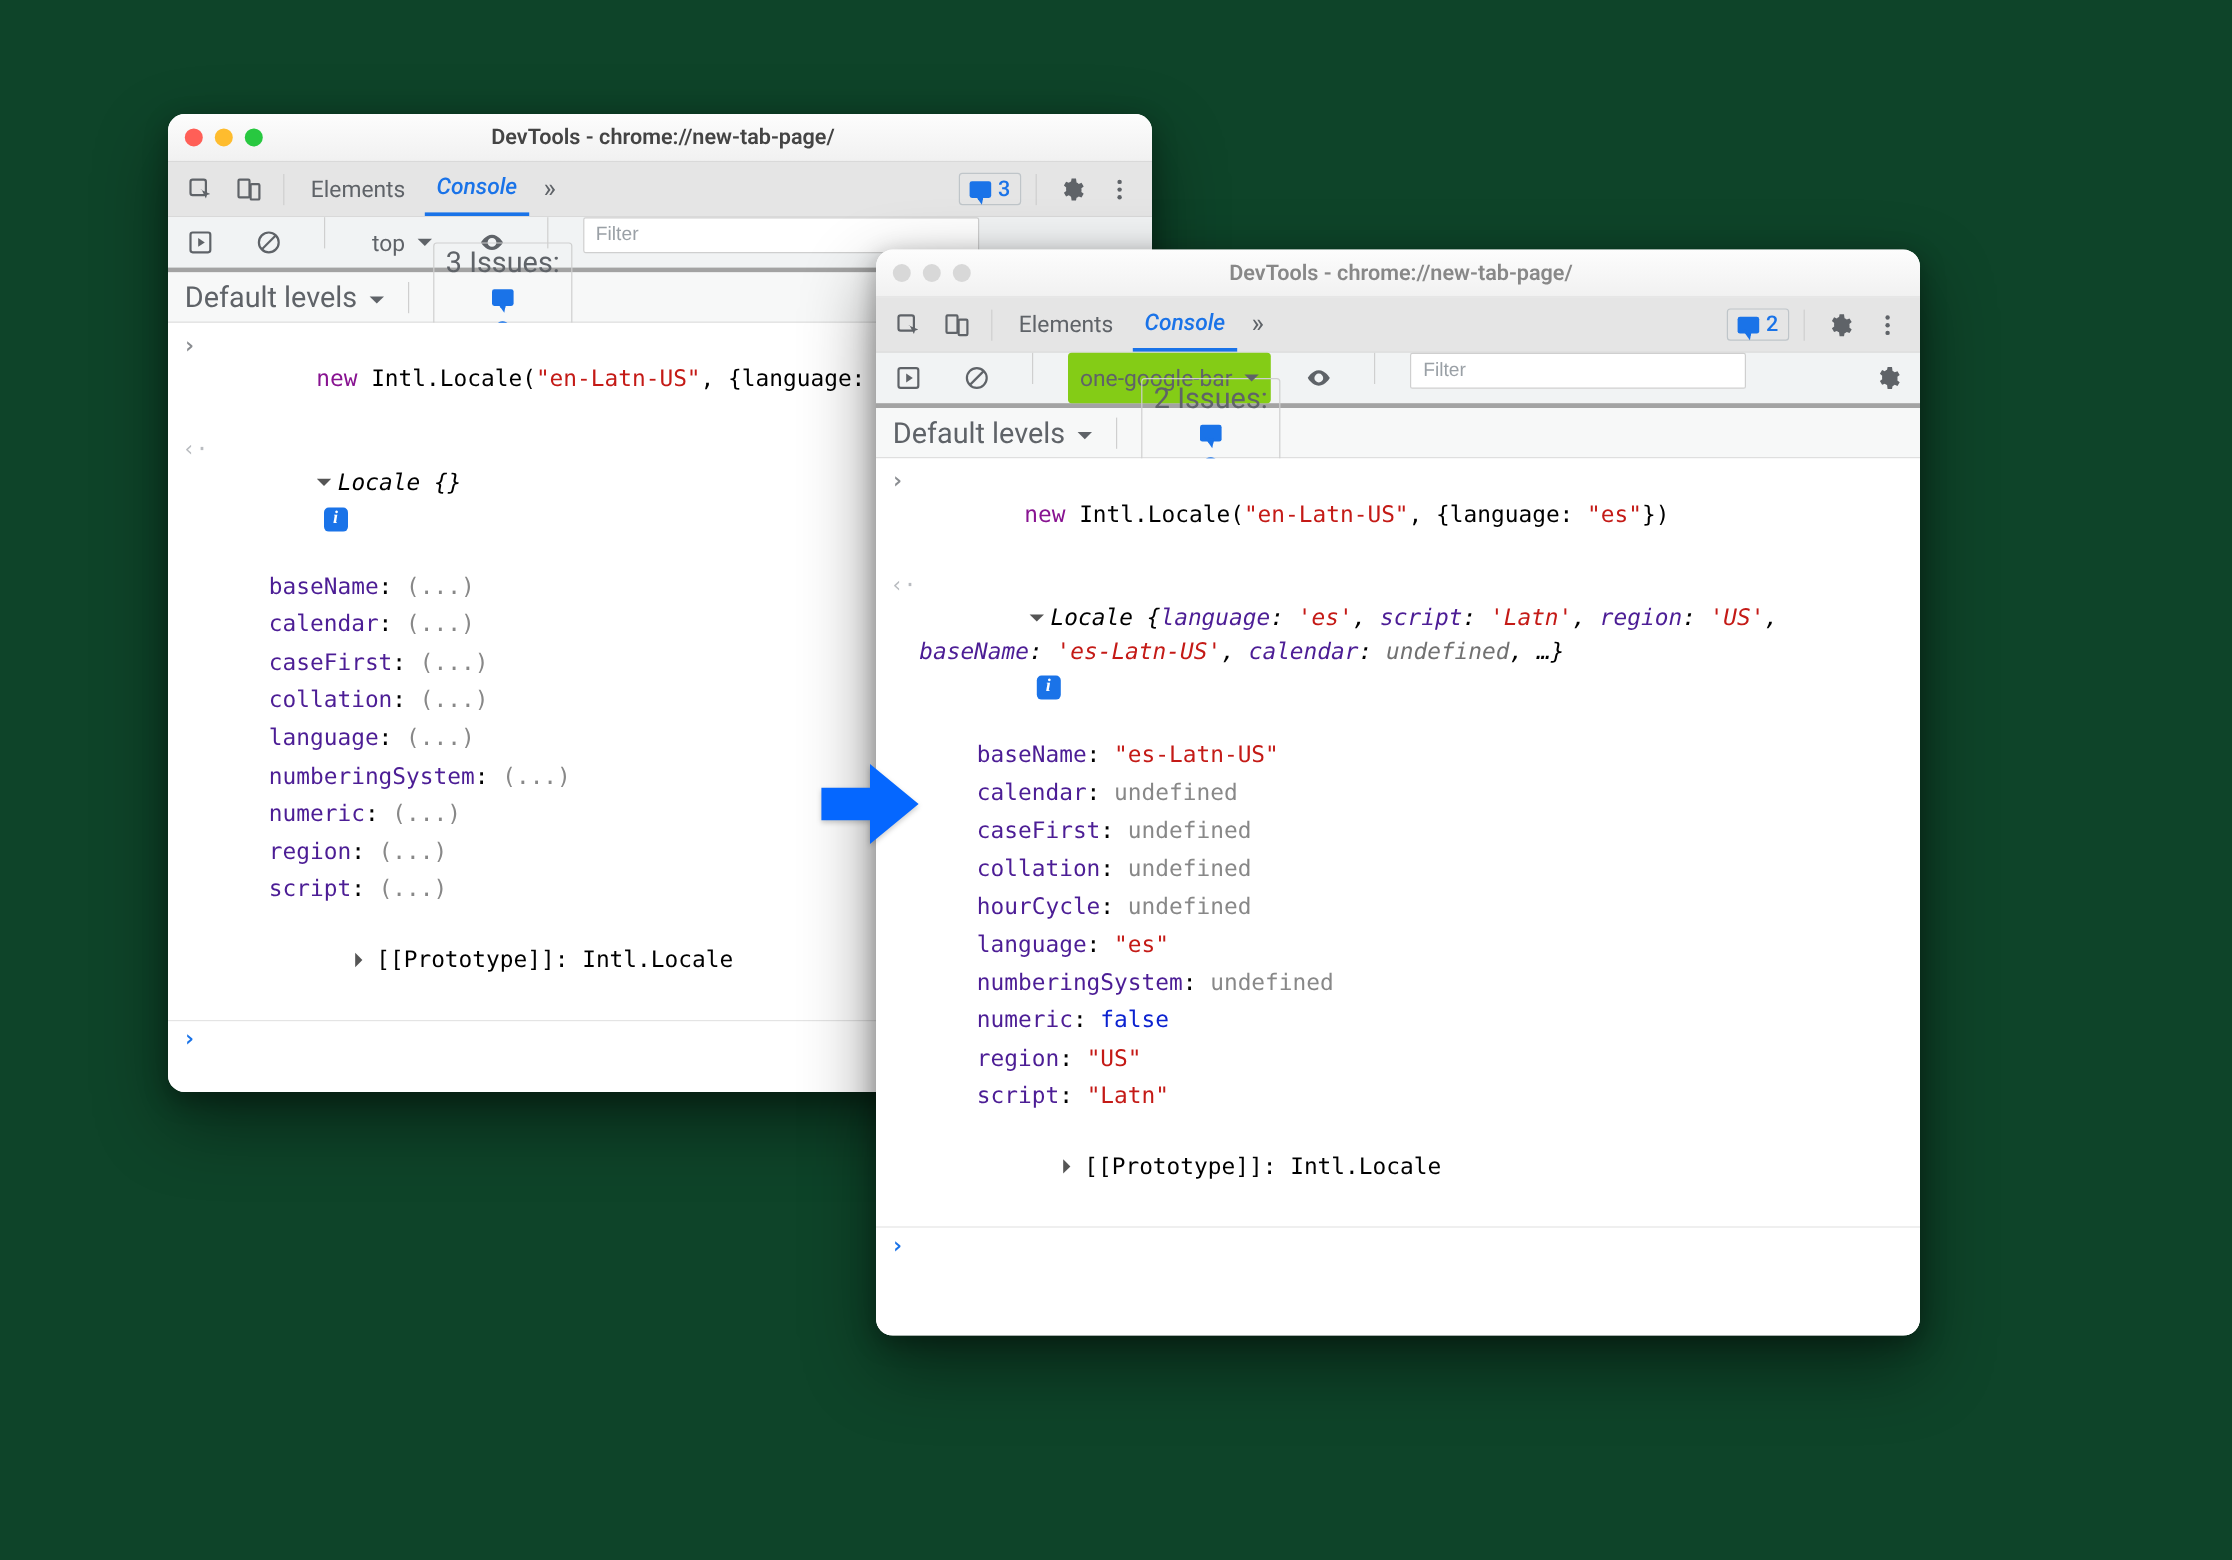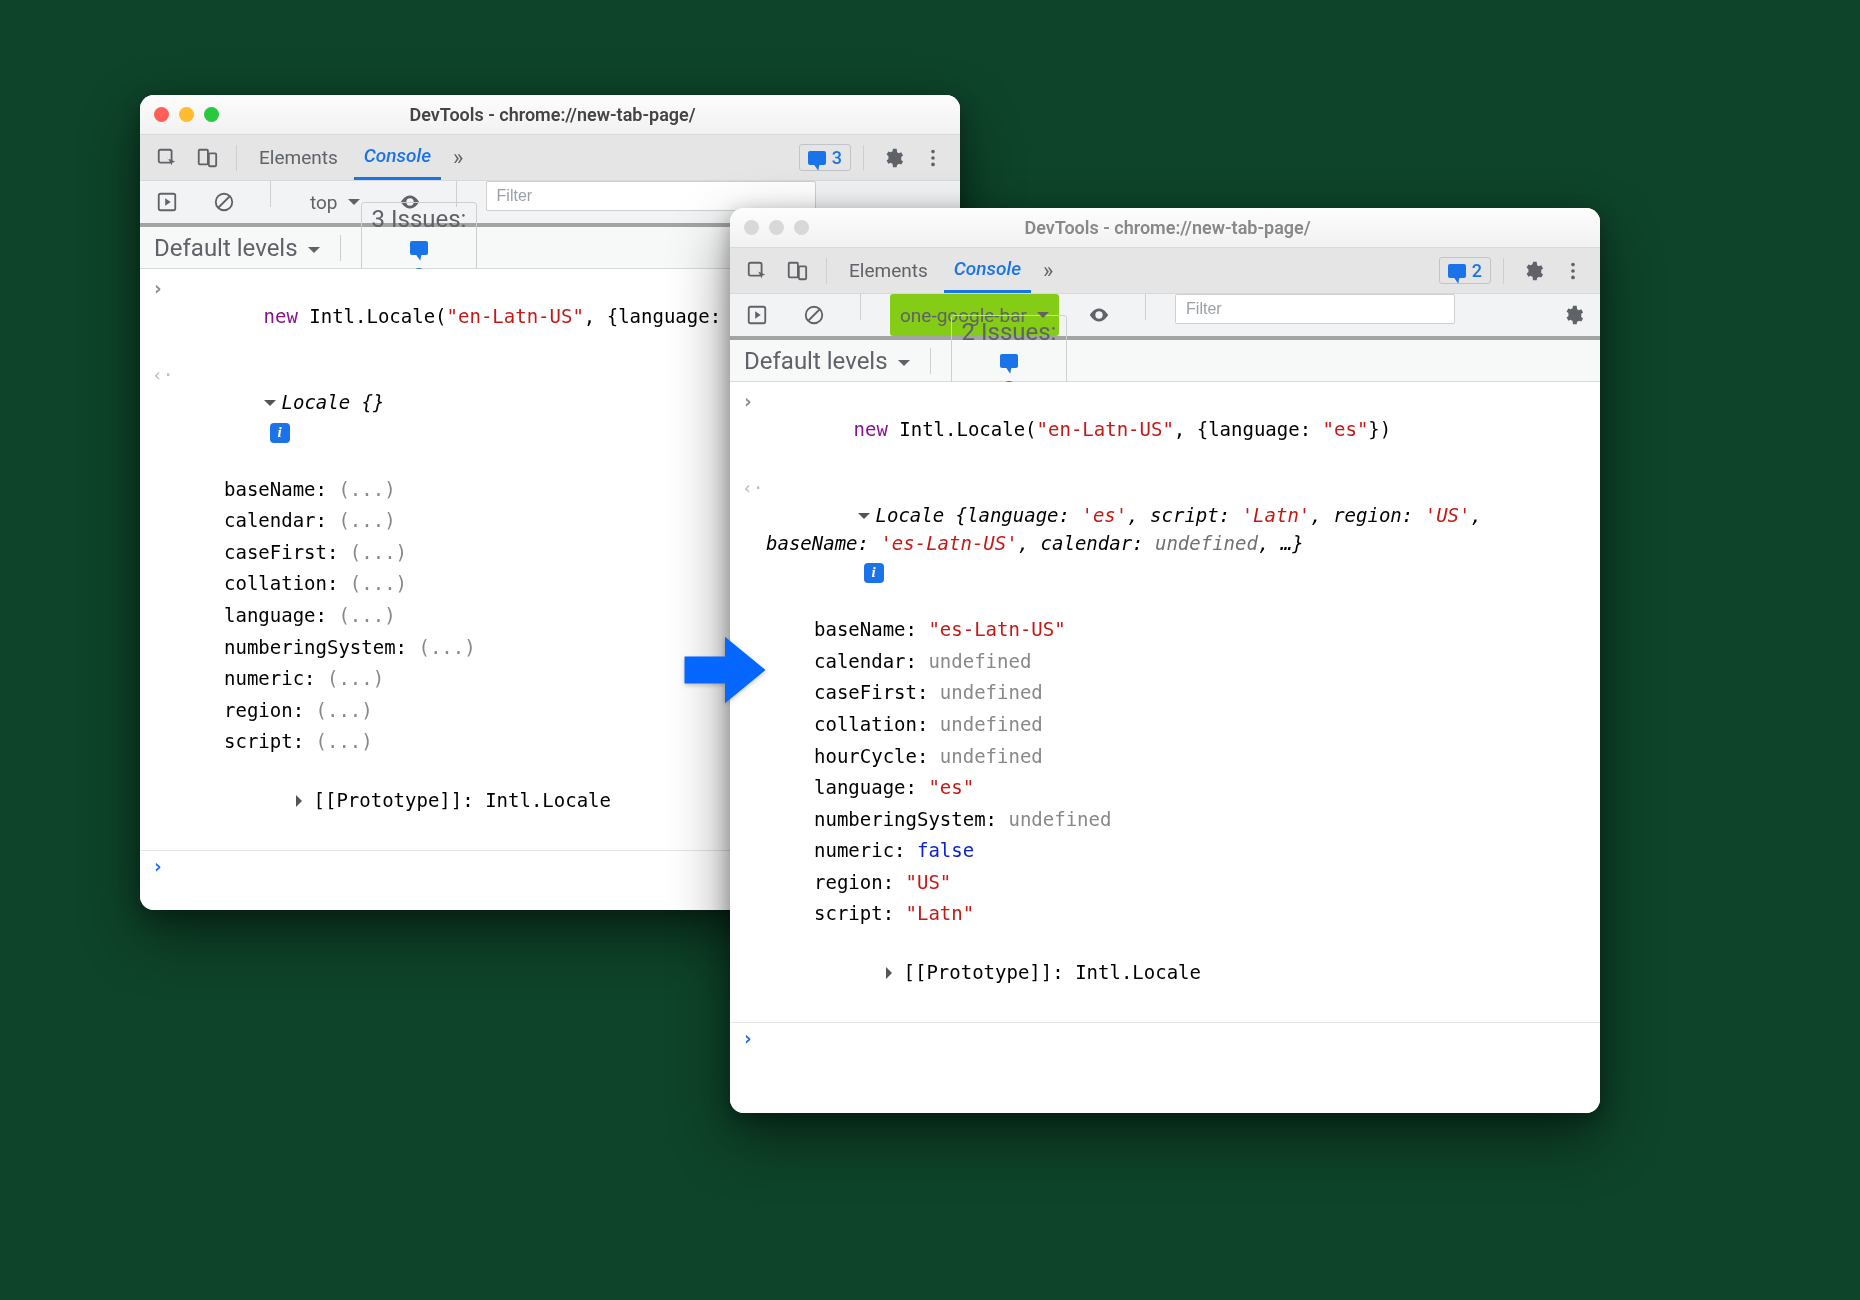--- a/index.html
+++ b/index.html
@@ -82,21 +82,21 @@
     flex:1; background:#fff; font-family: Menlo, Consolas, monospace; font-size:19px; line-height:1.45;
     overflow:auto; padding: 4px 0 10px 0;
   }
   .row { display:flex; padding: 2px 8px 2px 12px; }
   .gutter { width:20px; color:#8a8d91; flex:none; user-select:none; }
   .gutter.in::before { content:"›"; font-weight:bold;}
   .gutter.prompt { color:#1a73e8; font-weight:bold; }
   .code { white-space:pre-wrap; word-break:break-word; }
   .kw { color:#881391; }
   .str { color:#c41a16; }
-  .prop { color:#000000; }
+  .prop { color:#4c1d95; }
   .grey { color:#888; }
   .kwblue { color:#0b22d0; }
   .italic { font-style:italic; }
   .triangle { color:#666; margin-right:6px; display:inline-block; }
   .triangle.down::before { content:""; display:inline-block; border:6px solid transparent; border-top-color:#555; transform:translateY(3px);}
   .triangle.right::before { content:""; display:inline-block; border:6px solid transparent; border-left-color:#555;}
   .info-badge { display:inline-flex; align-items:center; justify-content:center; width:20px; height:20px; background:#1a73e8; color:#fff; border-radius:4px; font-family:serif; font-style:italic; font-weight:bold; font-size:15px; margin-left:6px;}
   .indent1 { padding-left: 52px; }
   .indent2 { padding-left: 72px; }
   .back-arrow { color:#b9bcc0; font-size:18px; }

